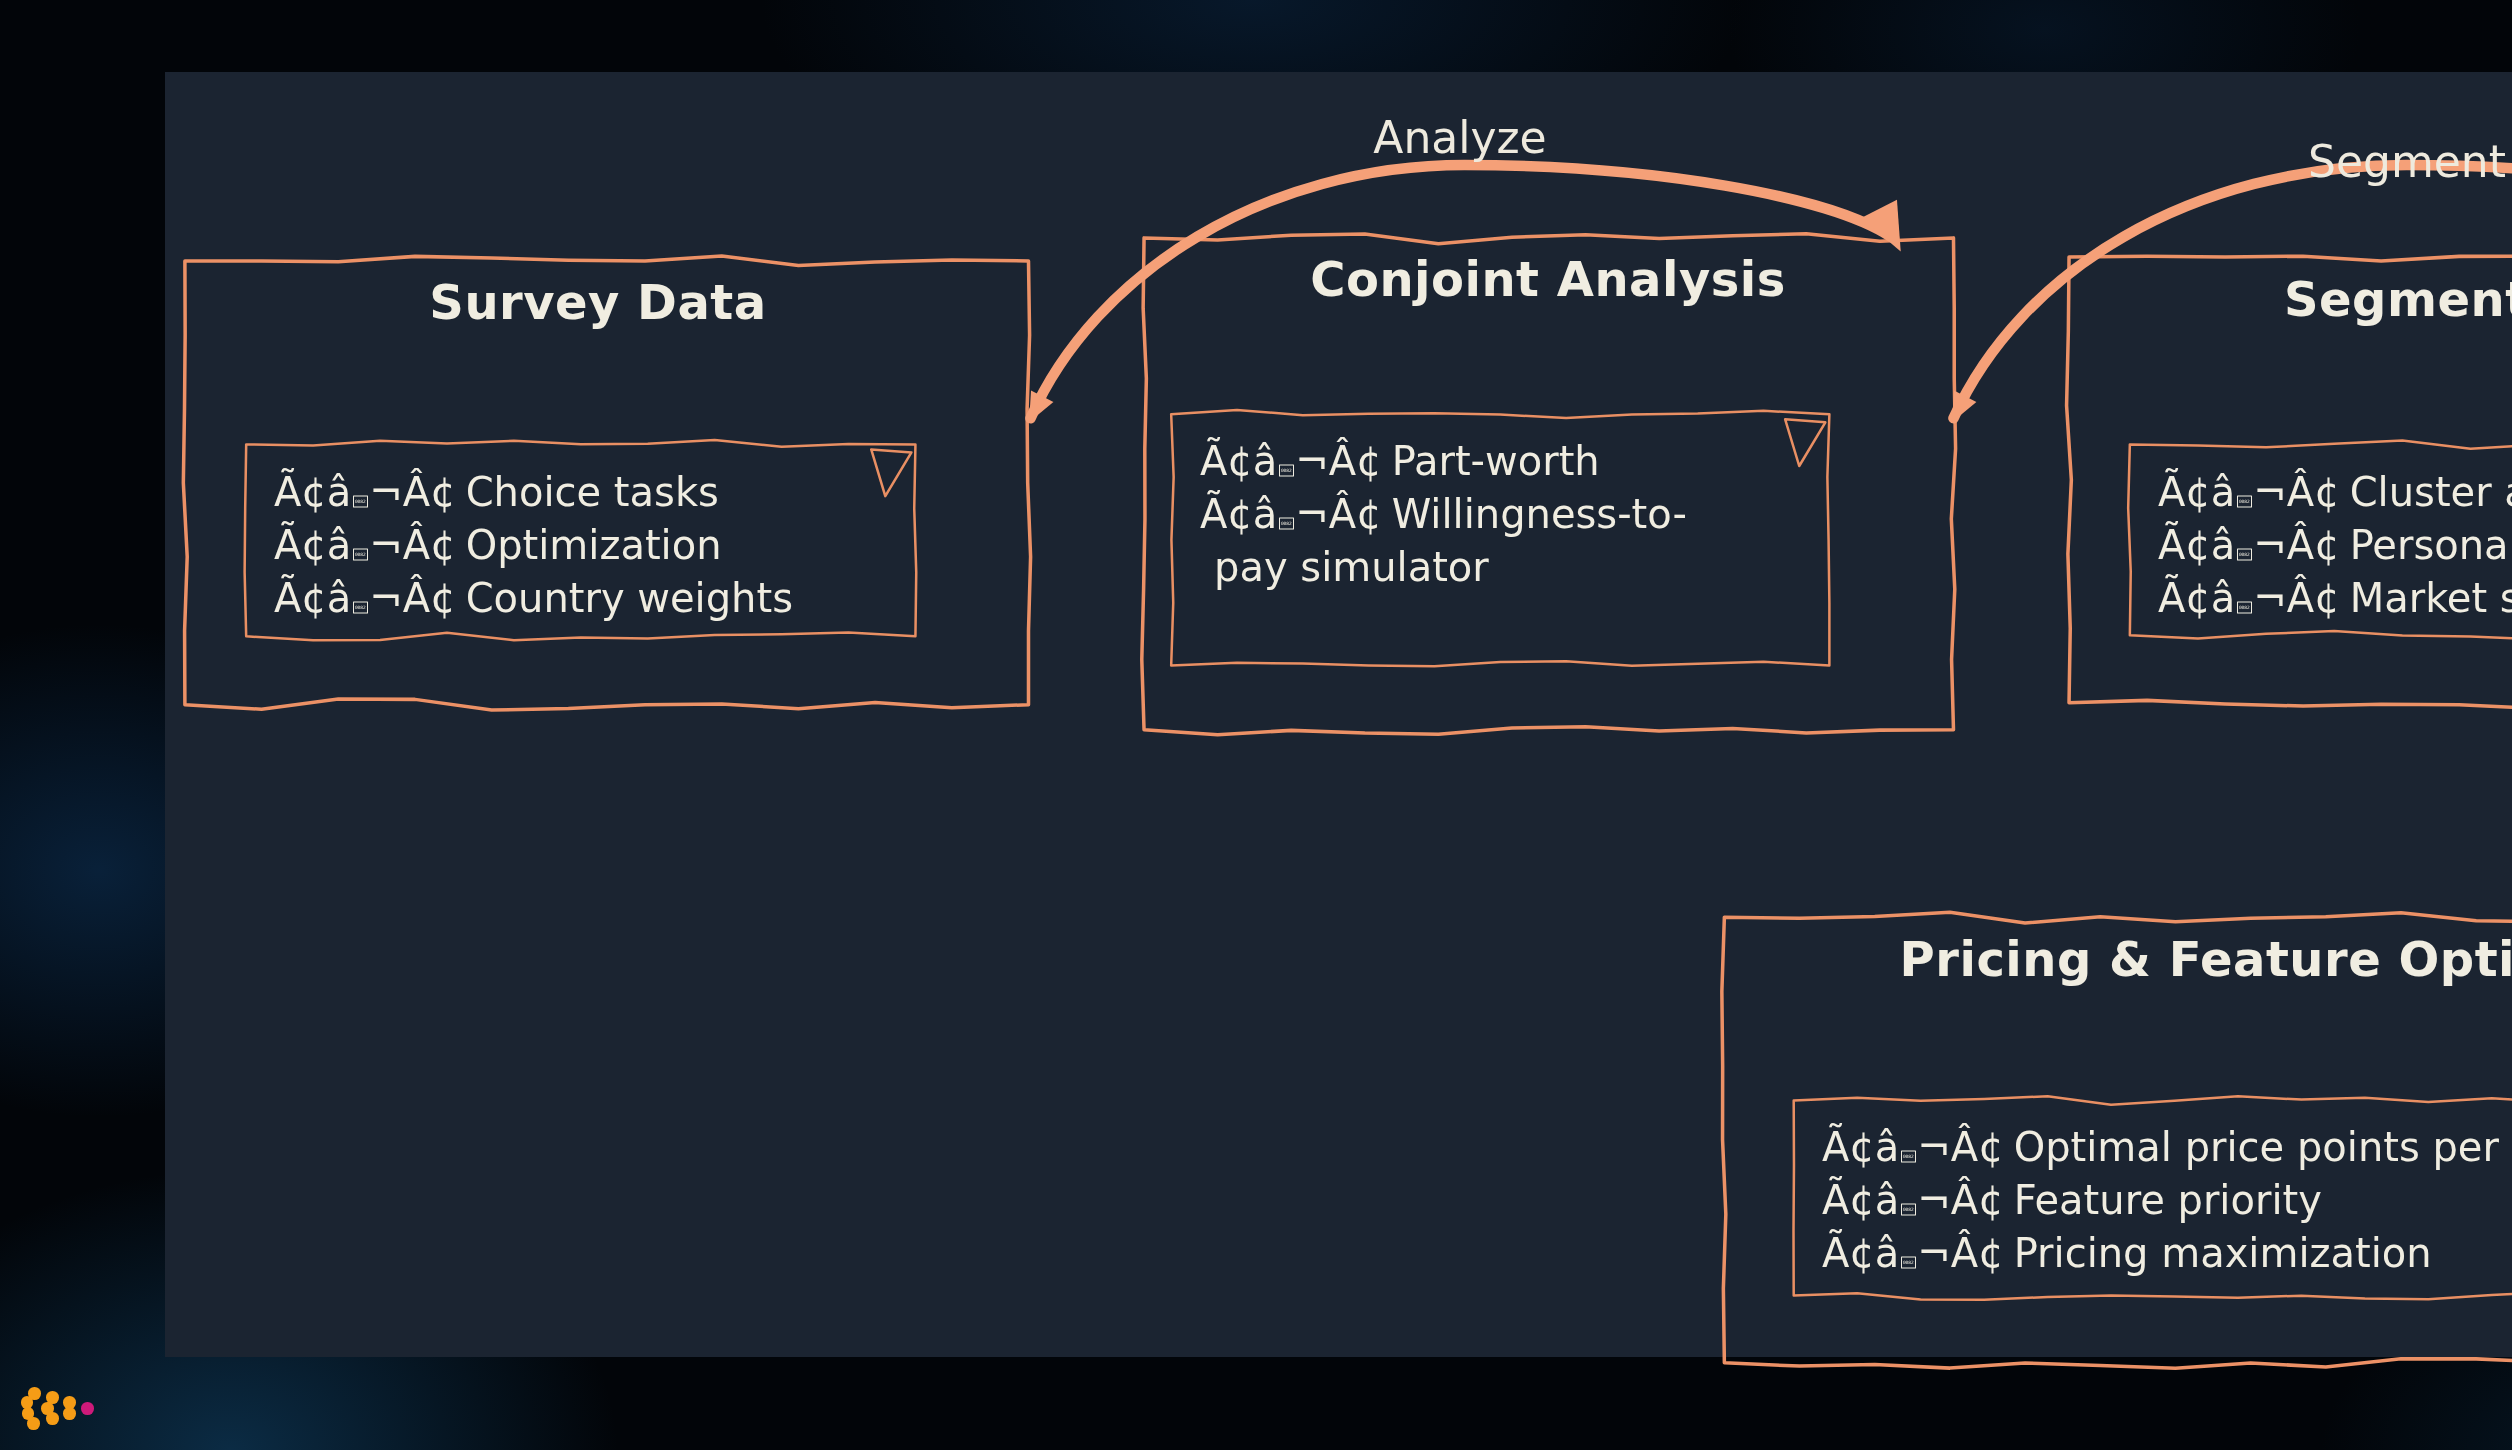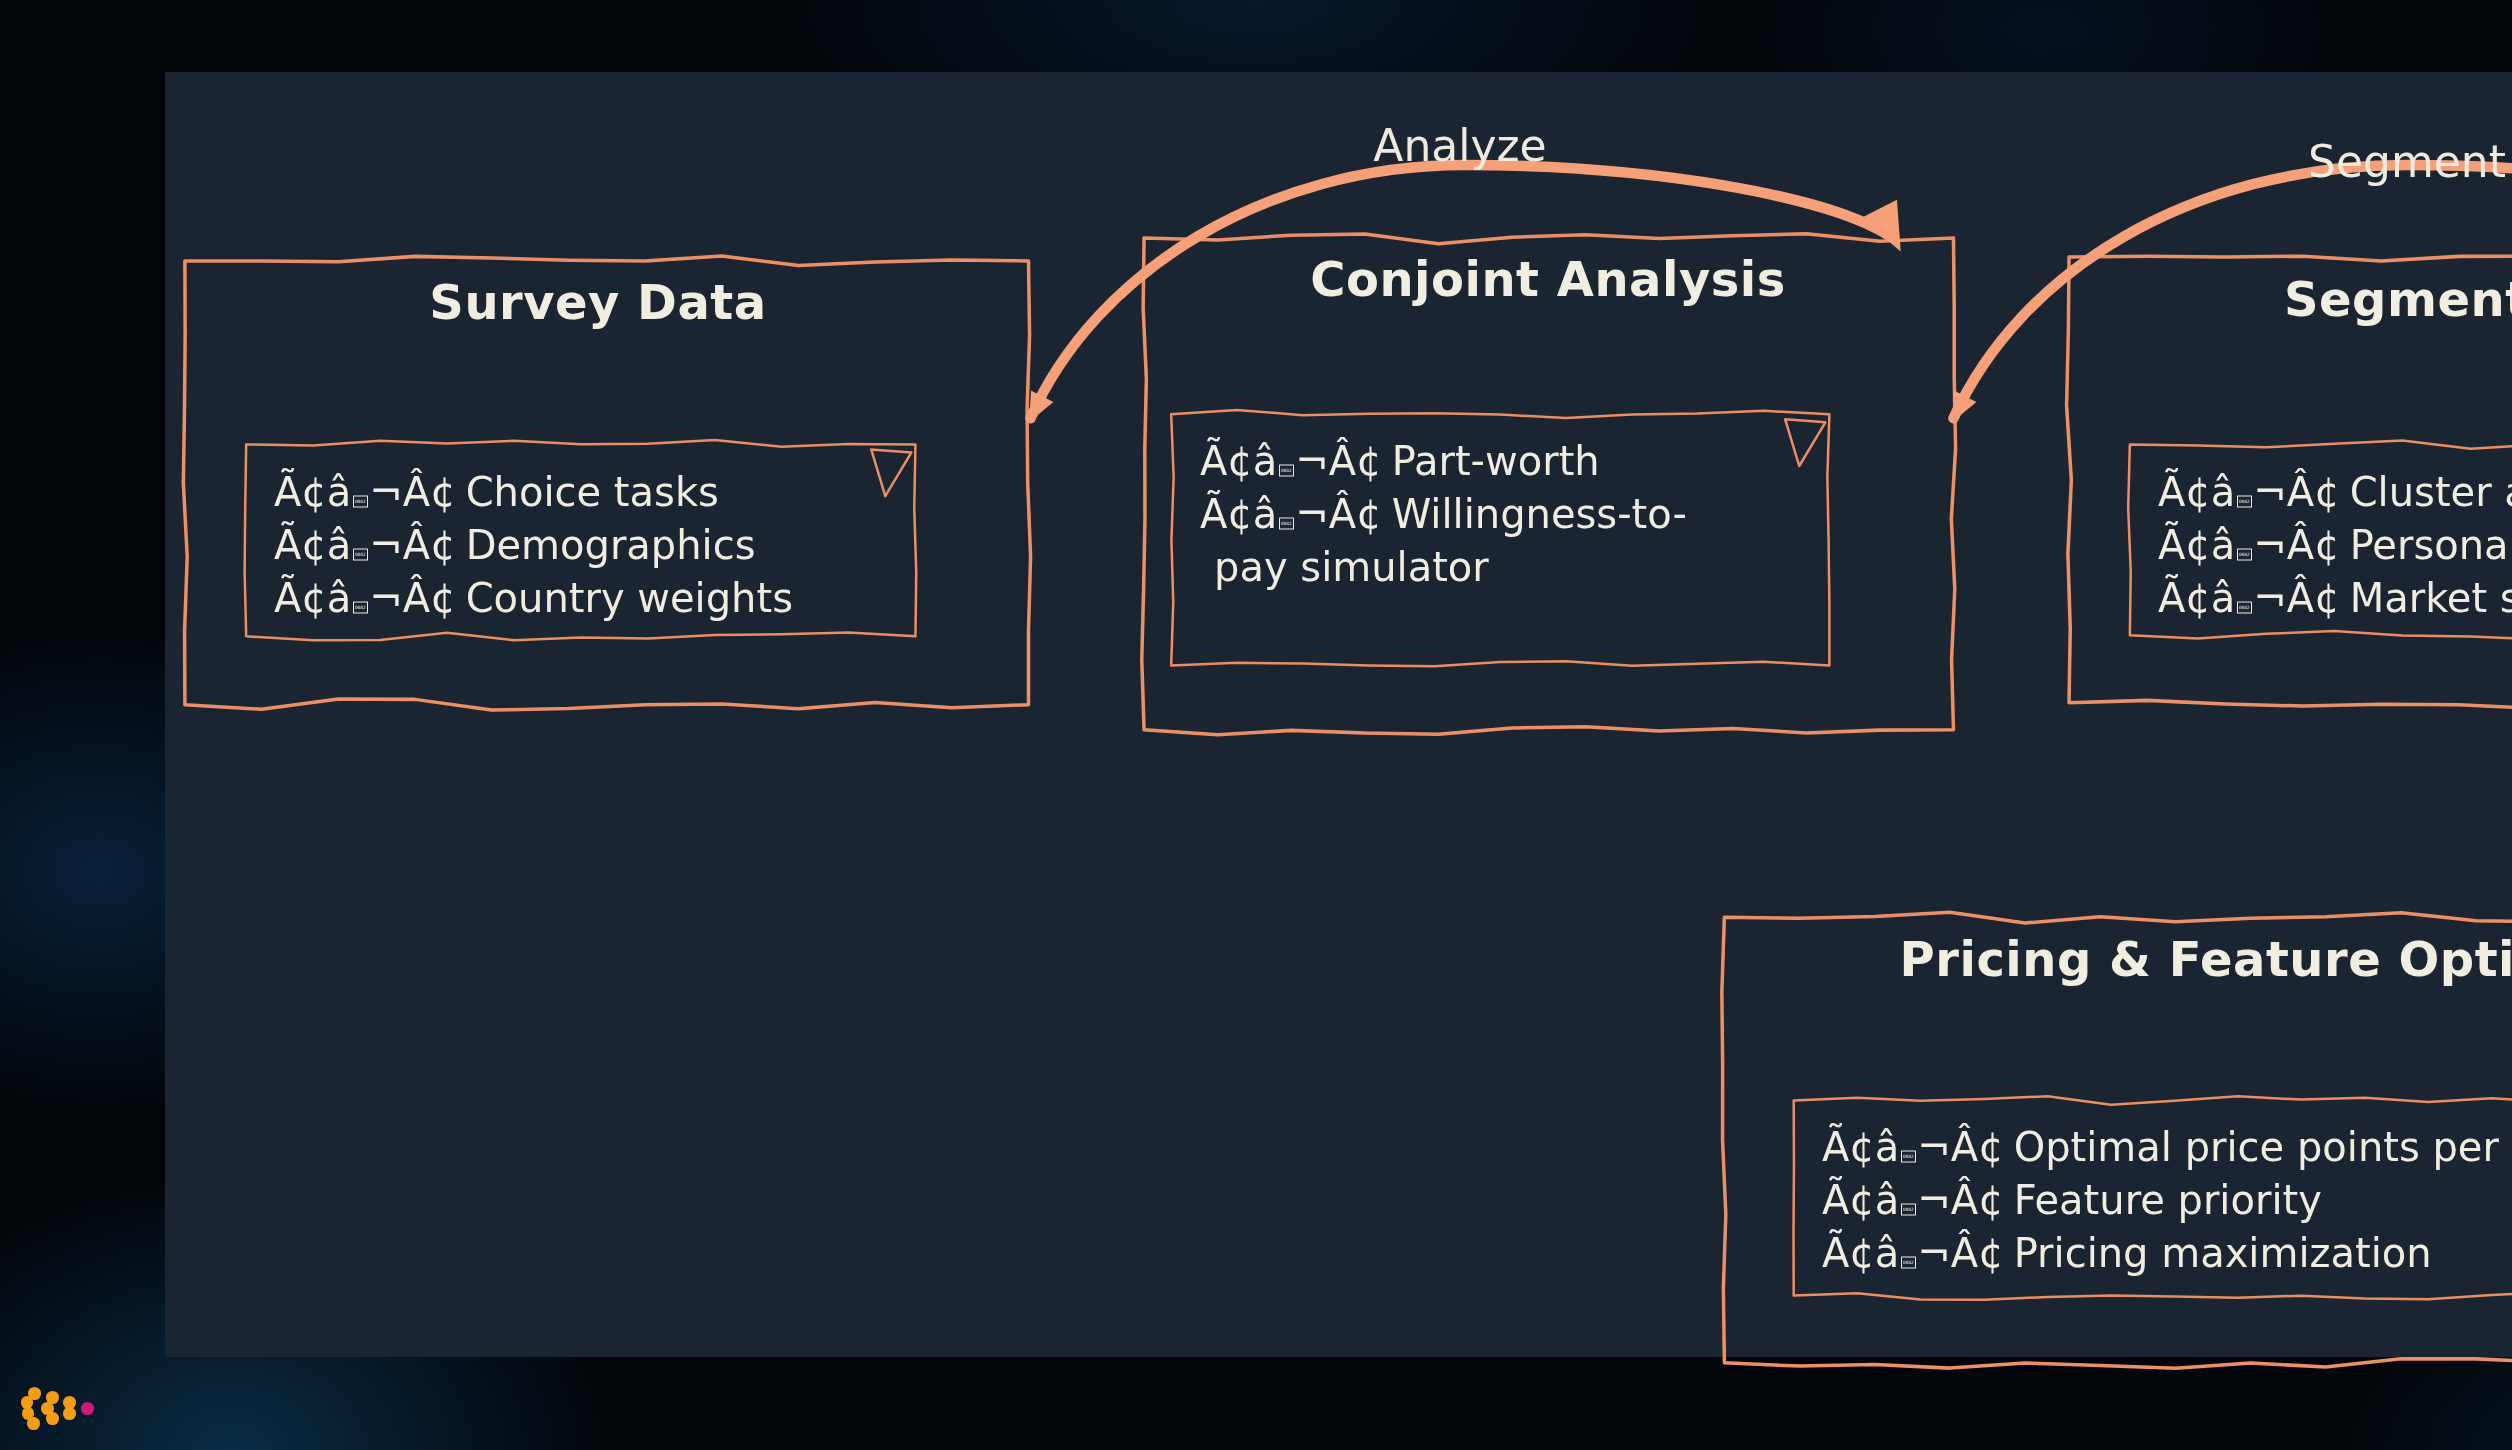--- a/index.html
+++ b/index.html
@@ -68,26 +68,26 @@
       <path d="M5806 1404 L5801 1800" fill="none" stroke="#f5a078" stroke-width="20" stroke-linecap="round"></path>
       <polygon points="5800,1822 5761.0,1732.0 5839.0,1732.0" fill="#f5a078"></polygon>
       <polygon points="5806,1400 5826.0,1444.0 5786.0,1444.0" fill="#f5a078"></polygon>
     </svg>
 
   <div class="ntitle" style="left:598px;top:274px;">Survey Data</div>
   <div class="ntitle" style="left:1548px;top:251px;">Conjoint Analysis</div>
   <div class="ntitle" style="left:2477px;top:271px;">Segmentation</div>
   <div class="ntitle" style="left:2326px;top:931px;">Pricing &amp; Feature Optimization</div>
 
-  <div class="elabel" style="left:1460px;top:120px;">Analyze</div>
+  <div class="elabel" style="left:1460px;top:112px;">Analyze</div>
   <div class="elabel" style="left:2407px;top:120px;margin-top:16px;">Segment</div>
 
   <div class="note-lines" id="nl-survey" style="left:274px;top:466px;width:618px;">
       <div class="bline"><span><span>Ã¢â</span><span class="tofu">0082</span><span>¬Â¢</span></span><span class="btext">Choice tasks</span></div>
-      <div class="bline"><span><span>Ã¢â</span><span class="tofu">0082</span><span>¬Â¢</span></span><span class="btext">Demographics</span></div>
+      <div class="bline"><span><span>Ã¢â</span><span class="tofu">0082</span><span>¬Â¢</span></span><span class="btext">Optimization</span></div>
       <div class="bline"><span><span>Ã¢â</span><span class="tofu">0082</span><span>¬Â¢</span></span><span class="btext">Country weights</span></div>
     </div>
   <div class="note-lines" id="nl-conjoint" style="left:1200px;top:435px;width:608px;">
       <div class="bline"><span><span>Ã¢â</span><span class="tofu">0082</span><span>¬Â¢</span></span><span class="btext">Part-worth</span></div>
       <div class="bline"><span><span>Ã¢â</span><span class="tofu">0082</span><span>¬Â¢</span></span><span class="btext">Willingness-to-</span></div>
       <div class="bline cont"><span class="">pay simulator</span></div>
     </div>
   <div class="note-lines" id="nl-segmentation" style="left:2158px;top:466px;width:633px;">
       <div class="bline"><span><span>Ã¢â</span><span class="tofu">0082</span><span>¬Â¢</span></span><span class="btext">Cluster analysis</span></div>
       <div class="bline"><span><span>Ã¢â</span><span class="tofu">0082</span><span>¬Â¢</span></span><span class="btext">Persona creation</span></div>

